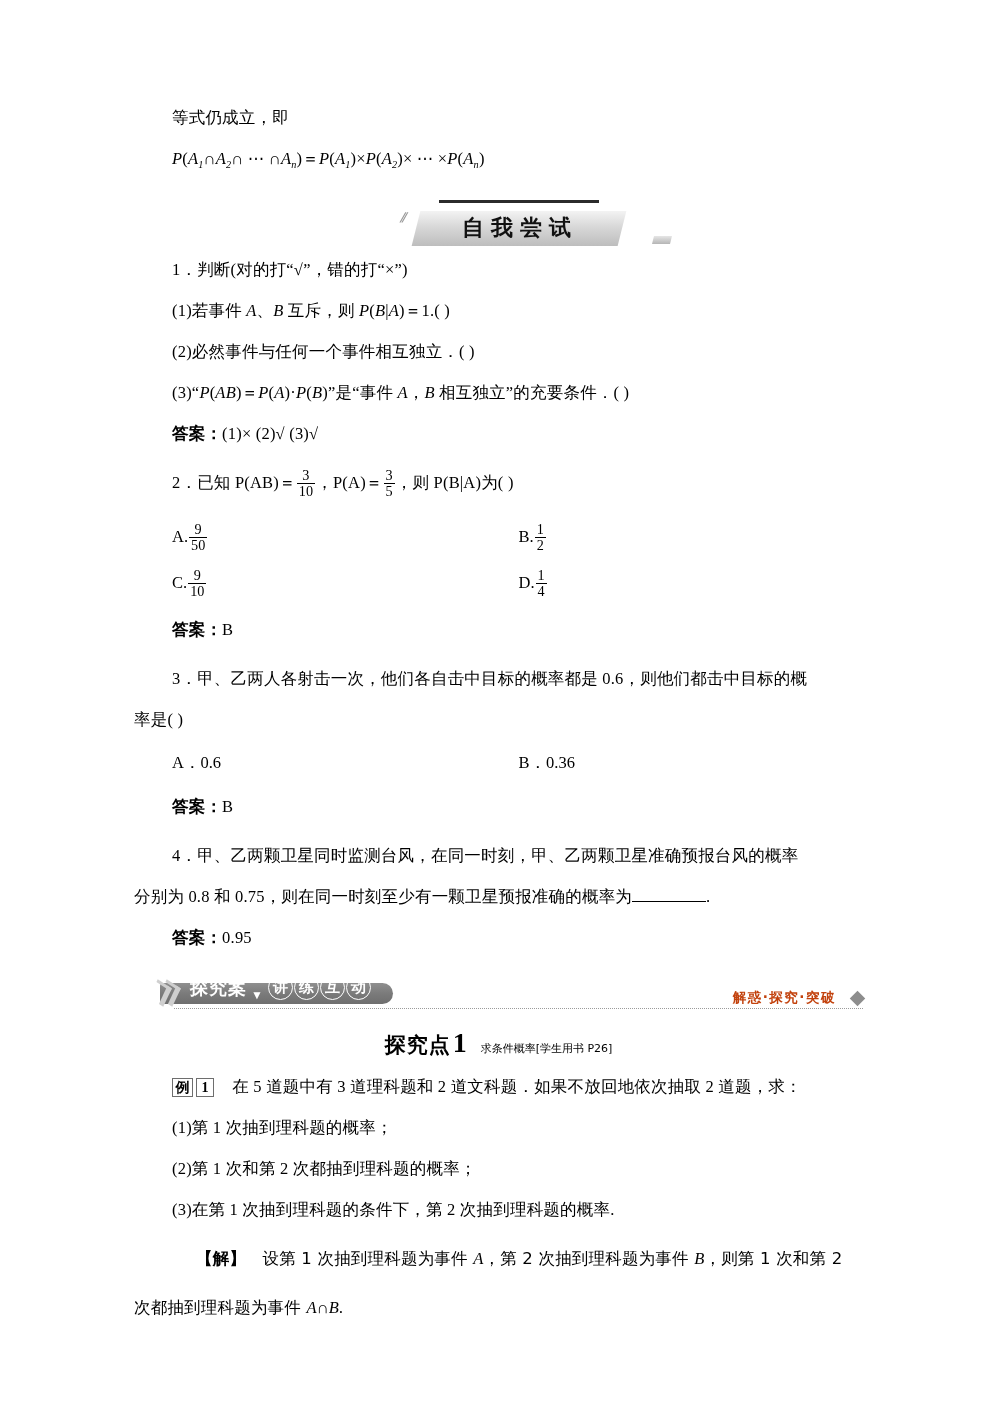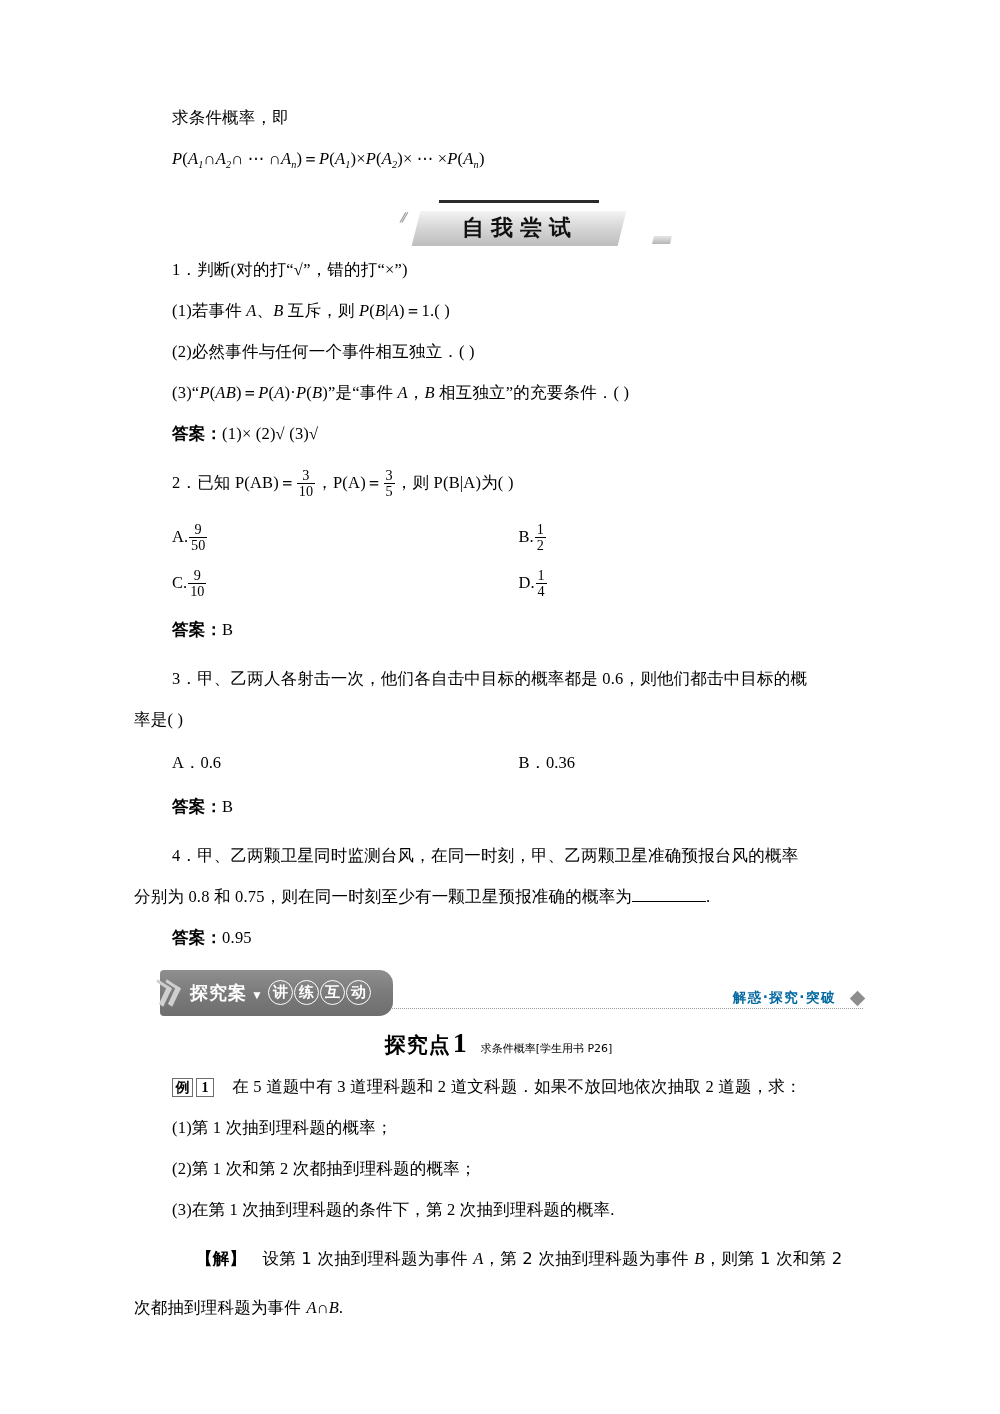--- a/index.html
+++ b/index.html
@@ -130,22 +130,22 @@
     border-top: 4px solid #cfcfcf;
     transform: skewX(28deg) rotate(45deg);
     margin-left: -4px;
   }
   .explore-band .plaque {
     position: relative;
     z-index: 1;
     background: linear-gradient(180deg,#8f8f8f 0%, #7a7a7a 52%, #6e6e6e 100%);
     border-radius: 4px 14px 14px 4px;
     padding: 3px 22px 4px 30px;
-    display: flex; align-items: center;
-    height: 46px;
+    display: flex; align-items: flex-end;
+    height: 21px;
   }
   .explore-band .plaque .t1 {
     font-family: "DejaVu Sans", sans-serif;
     font-weight: bold;
     font-size: 18px;
     color: #fff;
     letter-spacing: 1px;
   }
   .explore-band .plaque .dotsep {
     color:#fff; font-size: 12px; margin: 0 5px 0 4px; position:relative; top:3px;
@@ -165,21 +165,21 @@
     position: absolute;
     right: 2px; bottom: 8px;
     display: flex; align-items: center;
     background: #fff;
     padding-left: 10px;
   }
   .explore-band .right .rt {
     font-family: "DejaVu Sans", sans-serif;
     font-weight: bold;
     font-size: 13.5px;
-    color: #0369a1;
+    color: #c2410c;
     letter-spacing: 1.5px;
   }
   .explore-band .right .diamond {
     width: 11px; height: 11px;
     background: #8d8d8d;
     transform: rotate(45deg);
     margin-left: 16px;
   }
 
   
@@ -227,21 +227,21 @@
     background: #fff;
   }
   .sans { font-family: "DejaVu Sans", sans-serif; }
   .b { font-weight: bold; }
 </style>
 </head>
 <body>
 
 <div class="page">
 
-  <div class="line">求条件概率，即</div>
+  <div class="line">等式仍成立，即</div>
   <div class="gap-sm"></div>
   <div class="line">
     <span class="math">P</span><span class="rm">(</span><span class="math">A</span><sub>1</sub><span class="rm">∩</span><span class="math">A</span><sub>2</sub><span class="rm">∩ ⋯ ∩</span><span class="math">A</span><sub class="math">n</sub><span class="rm">)＝</span><span class="math">P</span><span class="rm">(</span><span class="math">A</span><sub>1</sub><span class="rm">)×</span><span class="math">P</span><span class="rm">(</span><span class="math">A</span><sub>2</sub><span class="rm">)× ⋯ ×</span><span class="math">P</span><span class="rm">(</span><span class="math">A</span><sub class="math">n</sub><span class="rm">)</span>
   </div>
   <div class="gap-sm"></div>
 
   <div class="trybanner">
     <div class="topbar"></div>
     <div class="mark">⫽</div>
     <div class="plate">

